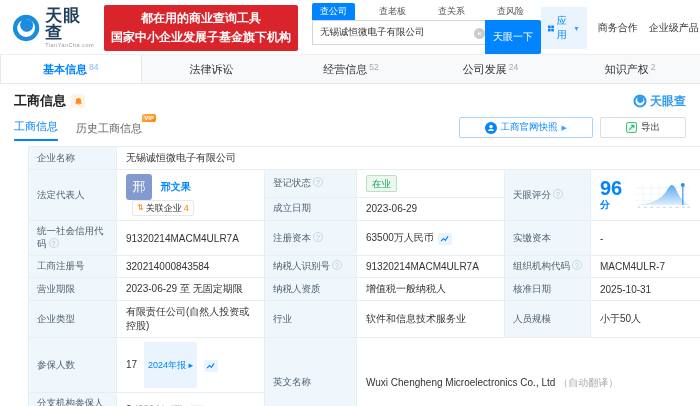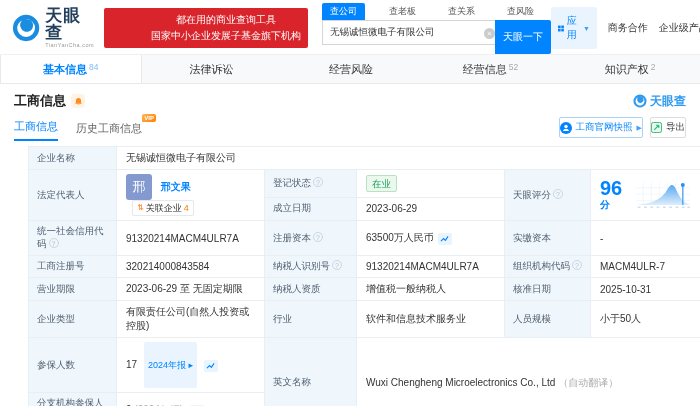--- a/index.html
+++ b/index.html
@@ -7,21 +7,21 @@
     font-family:"Liberation Sans","DejaVu Sans",sans-serif; color:#333; }
 
   
   .hdr { height:54px; display:flex; align-items:center; padding:4px 12px 2px; }
   .logo { display:flex; align-items:center; gap:5px; }
   .logo-txt { line-height:1; }
   .logo-brand { font-size:17px; font-weight:bold; color:#22405c; letter-spacing:1px; }
   .logo-domain { font-size:5.5px; color:#999; letter-spacing:.5px; margin-top:2px; }
   .banner { margin-left:8px; background:#d9242b; color:#fff; border-radius:2px;
     padding:4px 7px; text-align:center; }
-  .banner div { font-size:10px; font-weight:normal; line-height:1.6; white-space:nowrap;margin-left:40px; }
+  .banner div { font-size:12px; font-weight:bold; line-height:1.6; white-space:nowrap; }
   .search { margin-left:14px; }
   .stabs { display:flex; gap:16px; margin-bottom:0; }
   .stab { font-size:9px; color:#555; padding:2px 8px; border-radius:2px 2px 0 0; cursor:pointer; }
   .stab.on { background:#0084ff; color:#fff; }
   .sbox { display:flex; }
   .sinput { width:178px; height:25px; border:1px solid #d5d5d5; border-right:none;
     font-size:9.5px; padding:0 18px 0 7px; color:#333; outline:none; }
   .sclear { width:11px; height:11px; border-radius:50%; background:#ccc; color:#fff;
     font-size:8px; line-height:11px; text-align:center; margin:8px 0 0 -16px; cursor:pointer; z-index:2; }
   .sbtn { width:56px; height:34px; background:#0084ff; color:#fff; border:none;
@@ -58,21 +58,21 @@
     display:flex; align-items:center; justify-content:center; cursor:pointer; }
   .wm { margin-left:auto; display:flex; align-items:center; gap:3px; }
   .wm span { font-size:12px; color:#2f9bf0; font-weight:bold; }
   .subrow { display:flex; align-items:flex-end; margin-top:7px; }
   .subtab { font-size:11px; color:#666; margin-right:18px; padding-bottom:5px;
     cursor:pointer; position:relative; }
   .subtab.on { color:#0084ff; border-bottom:2px solid #0084ff; }
   .subtab .vip-tag { position:absolute; top:-7px; right:-14px; }
   .btns { margin-left:auto; display:flex; gap:7px; padding-bottom:3px; }
   .btn { display:flex; align-items:center; gap:4px; font-size:9.5px; height:21px;
-    padding:0 0; border-radius:2px; cursor:pointer; background:#fff; }
+    padding:0 25px; border-radius:2px; cursor:pointer; background:#fff; }
   .btn.snap { border:1px solid #abd3f7; color:#0084ff; }
   .btn.exp { border:1px solid #ddd; color:#333; }
 
   
   table.info { width:672px; margin:5px 14px 0; border-collapse:collapse; table-layout:fixed; }
   .info td { border:1px solid #e9eef3; font-size:10px; padding:4px 9px; vertical-align:middle;
     word-break:break-all; }
   .info td.lb { background:#eff7fd; color:#51606f; font-size:9.5px; padding:4px 5px 4px 8px; }
   .info td.vl { color:#333; }
   .q { width:10px; height:10px; border:1px solid #ccd6de; border-radius:50%; color:#b3bfca;
@@ -158,25 +158,26 @@
 
 <div class="nav">
   <div class="ntab on">
     <span>基本信息</span>
       <span class="cnt">84</span>
   </div>
   <div class="ntab">
     <span>法律诉讼</span>
   </div>
   <div class="ntab">
-    <span>经营风险</span>
-  </div>
-  <div class="ntab">
     <span>经营信息</span>
       <span class="cnt">52</span>
+  </div>
+  <div class="ntab">
+    <span>公司发展</span>
+      <span class="cnt">24</span>
   </div>
   <div class="ntab">
     <span>知识产权</span>
       <span class="cnt">2</span>
   </div>
 </div>
 
 <div class="sect">
   <div class="sect-head">
     <span class="sect-title">工商信息</span>

